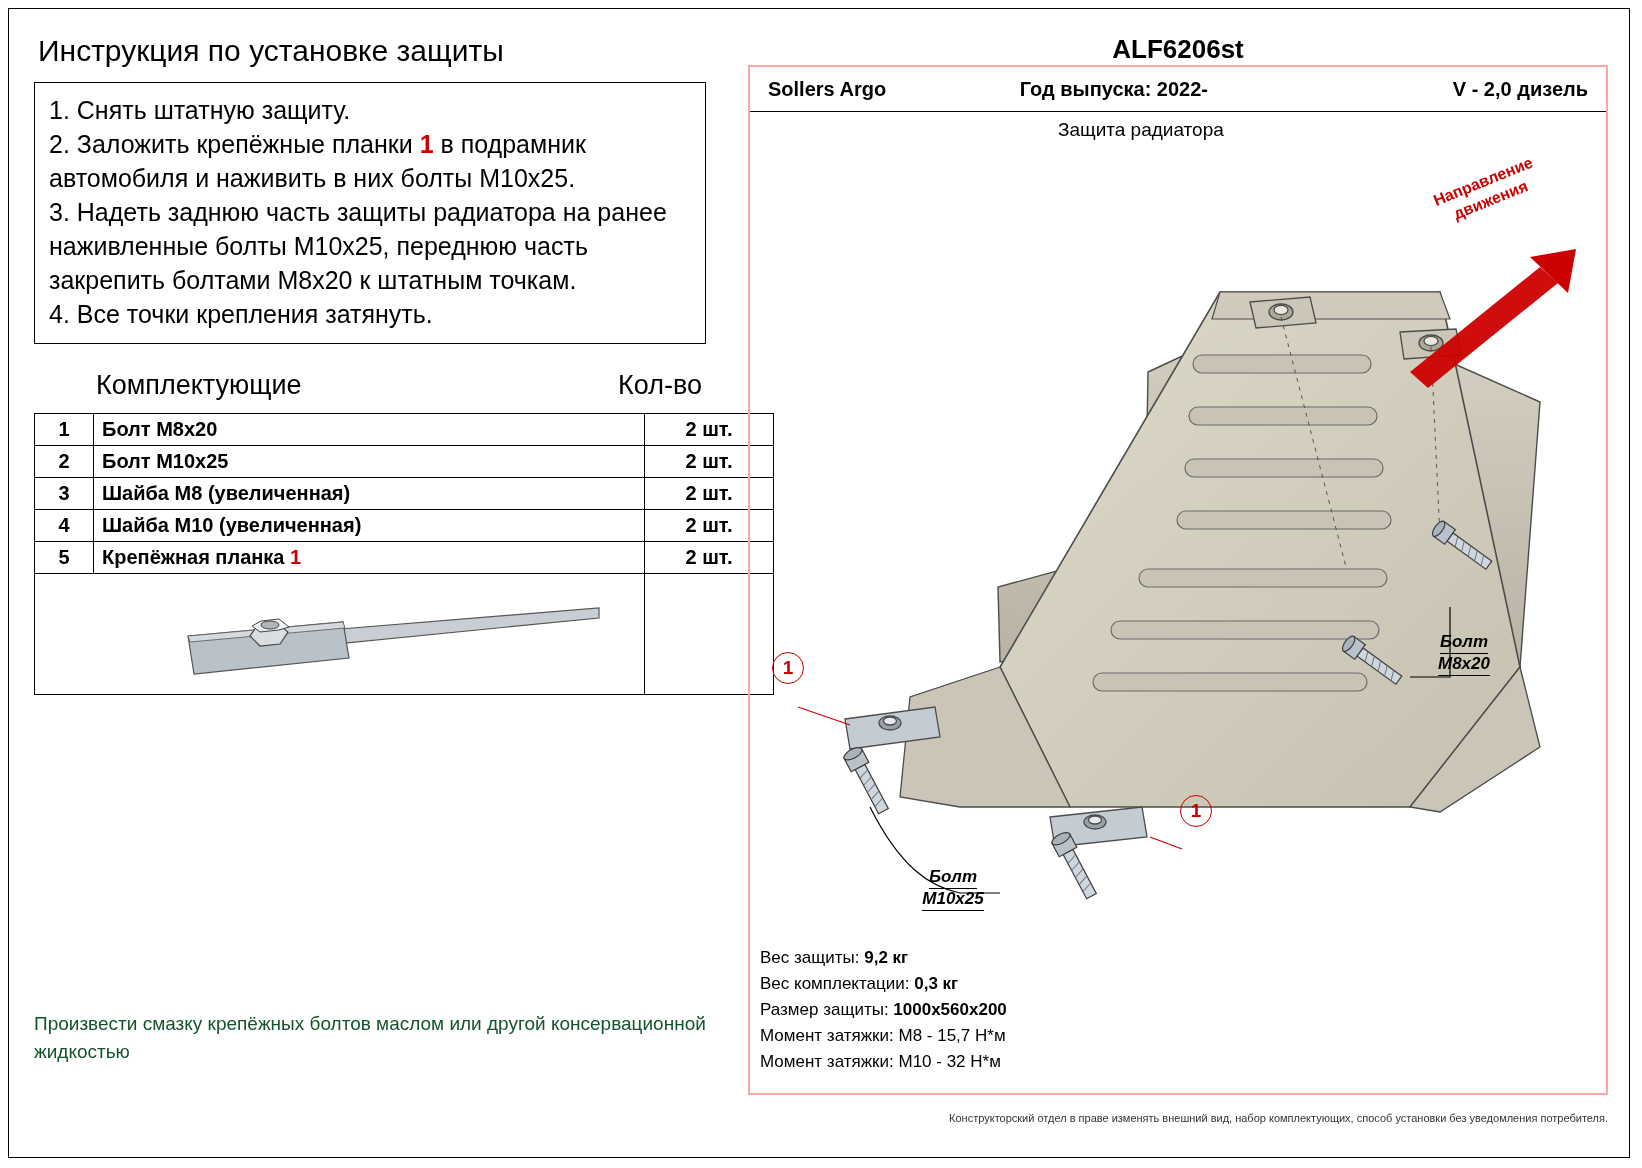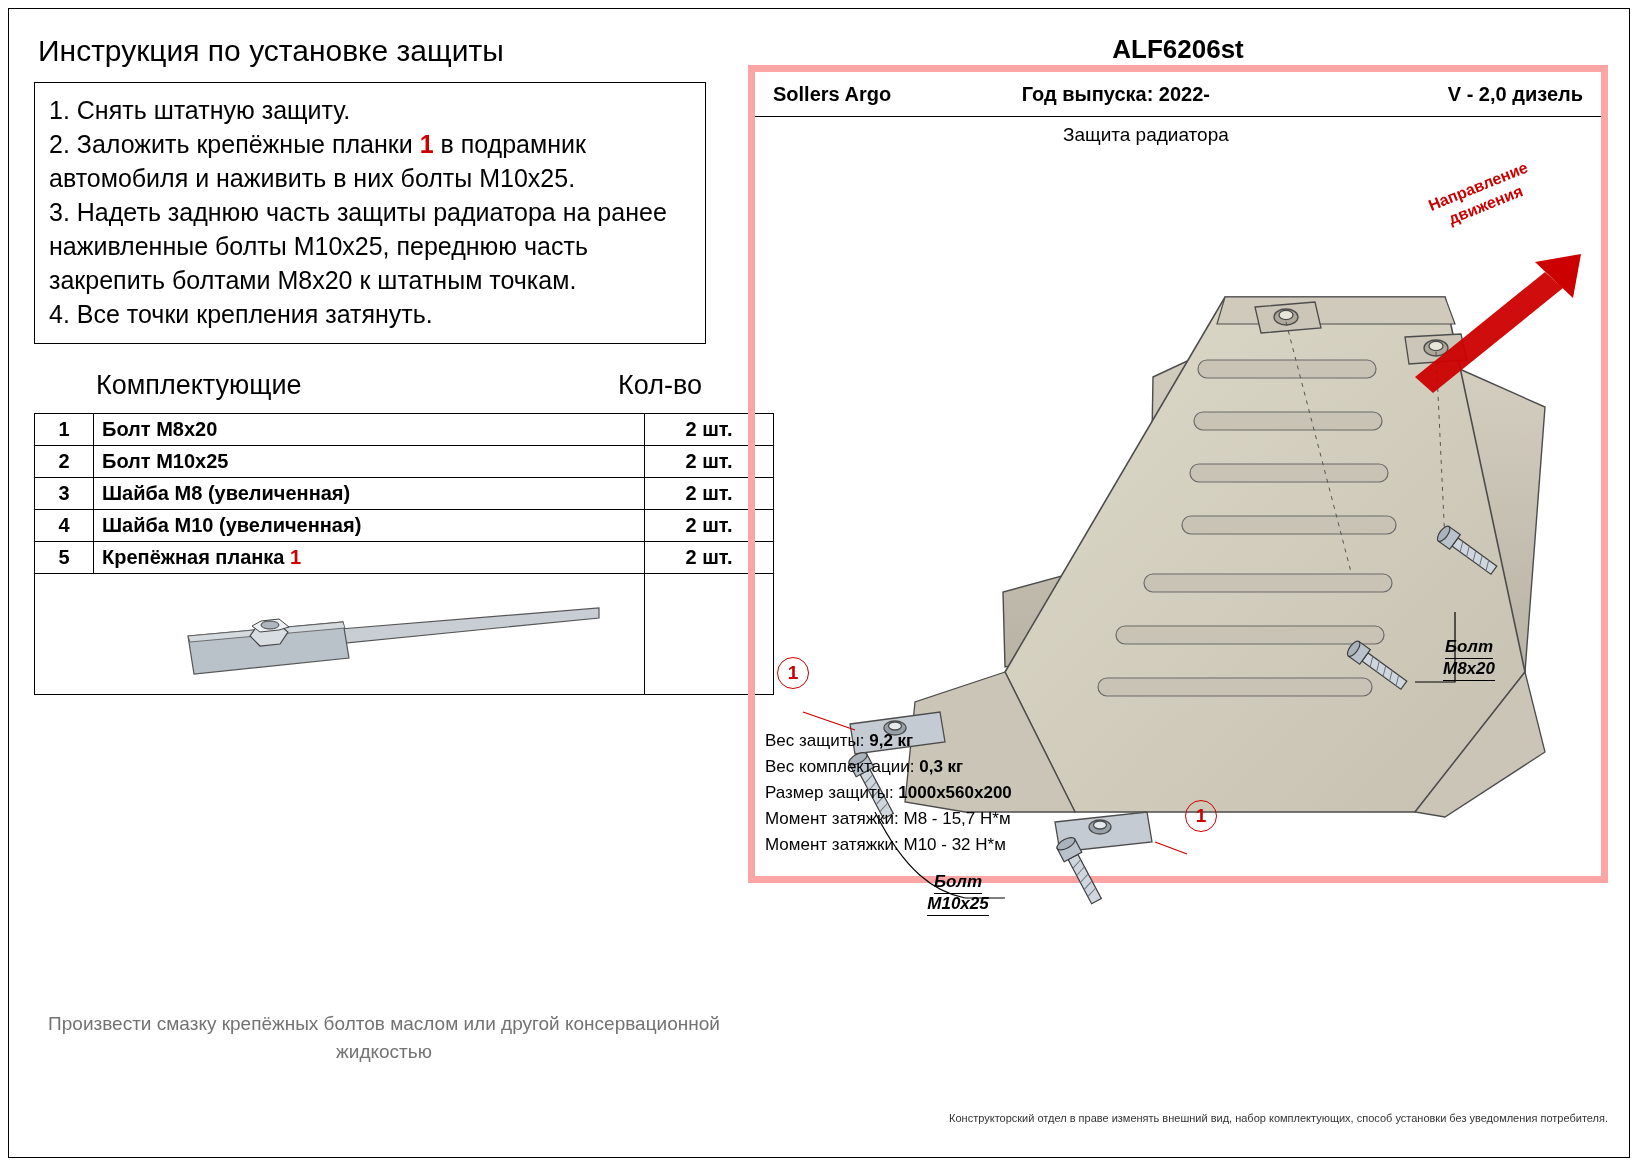--- a/index.html
+++ b/index.html
@@ -94,44 +94,44 @@
     position: relative;
     width: 100%;
     height: 120px;
   }
 
   .footer-note {
     position: absolute;
     left: 34px;
     top: 1010px;
     width: 700px;
-    text-align: center;
-    color: #737373;
+    text-align: left;
+    color: #14532d;
     font-size: 19px;
     line-height: 28px;
   }
 
   
   .right-col {
     position: absolute;
     left: 748px;
     top: 34px;
     width: 860px;
   }
   .art-code {
     text-align: center;
     font-size: 26px;
     font-weight: bold;
     margin-bottom: 0;
   }
   .spec-box {
-    border: 7px solid #fca5a5;
+    border: 2px solid #fca5a5;
     box-sizing: border-box;
     width: 860px;
-    height: 818px;
+    height: 1030px;
     position: relative;
   }
   .spec-head {
     display: flex;
     align-items: center;
     height: 44px;
     border-bottom: 1px solid #000;
     font-size: 20px;
     font-weight: bold;
   }

